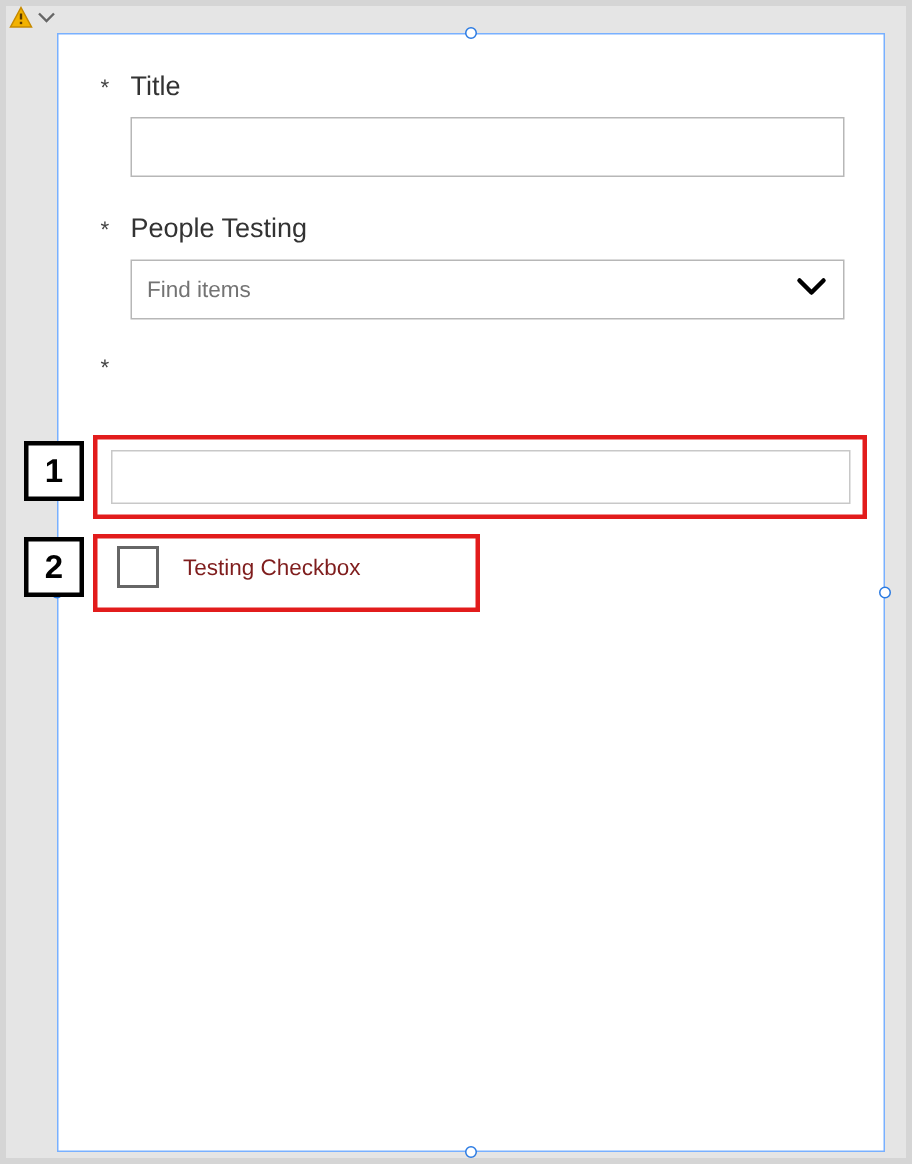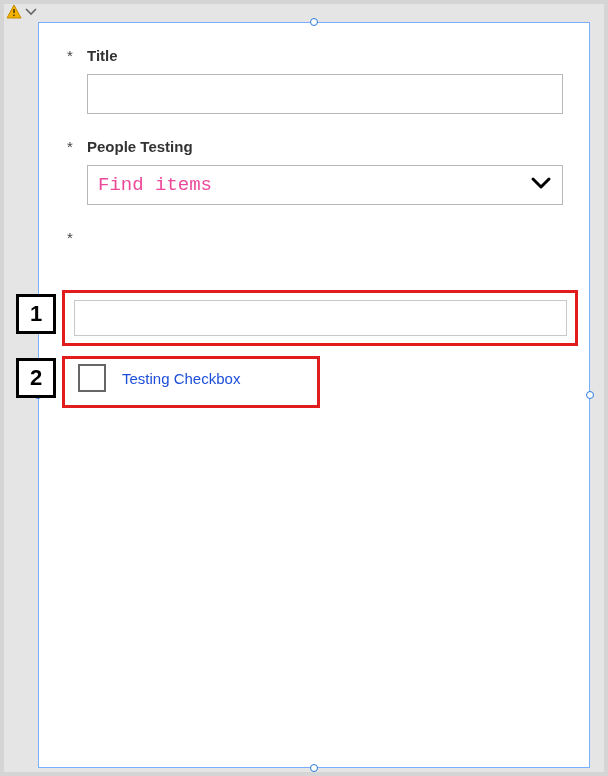--- a/index.html
+++ b/index.html
@@ -67,22 +67,22 @@
     align-items: baseline;
     gap: 10px;
     margin-bottom: 10px;
   }
   .req {
     font-size: 15px;
     color: #444;
     width: 10px;
   }
   .label-text {
-    font-size: 15px;
-    font-weight: 700;
+    font-size: 18px;
+    font-weight: 400;
     color: #333;
   }
 
   .text-input {
     margin-left: 20px;
     width: 476px;
     height: 40px;
     border: 1px solid #b7b7b7;
     background: #fff;
     font-size: 14px;
@@ -94,23 +94,22 @@
     width: 476px;
     height: 40px;
     border: 1px solid #b7b7b7;
     background: #fff;
     display: flex;
     align-items: center;
     justify-content: space-between;
     padding: 0 10px;
   }
   .combo-placeholder {
-    color: #ec4899;
-    font-size: 19px;
-    font-family: Liberation Mono, monospace;
+    color: #737373;
+    font-size: 15px;
   }
 
   
   .highlight {
     position: absolute;
     border: 3px solid #e21c1c;
     background: transparent;
     pointer-events: none;
   }
   .hl1 { left: 58px; top: 286px; width: 516px; height: 56px; }
@@ -137,21 +136,21 @@
     gap: 16px;
   }
   .checkbox {
     width: 28px;
     height: 28px;
     border: 2px solid #666;
     background: #fff;
   }
   .checkbox-label {
     font-size: 15px;
-    color: #1d4ed8;
+    color: #7f1d1d;
   }
 
   
   .callout {
     position: absolute;
     width: 40px;
     height: 40px;
     background: #fff;
     border: 3px solid #000;
     display: flex;

